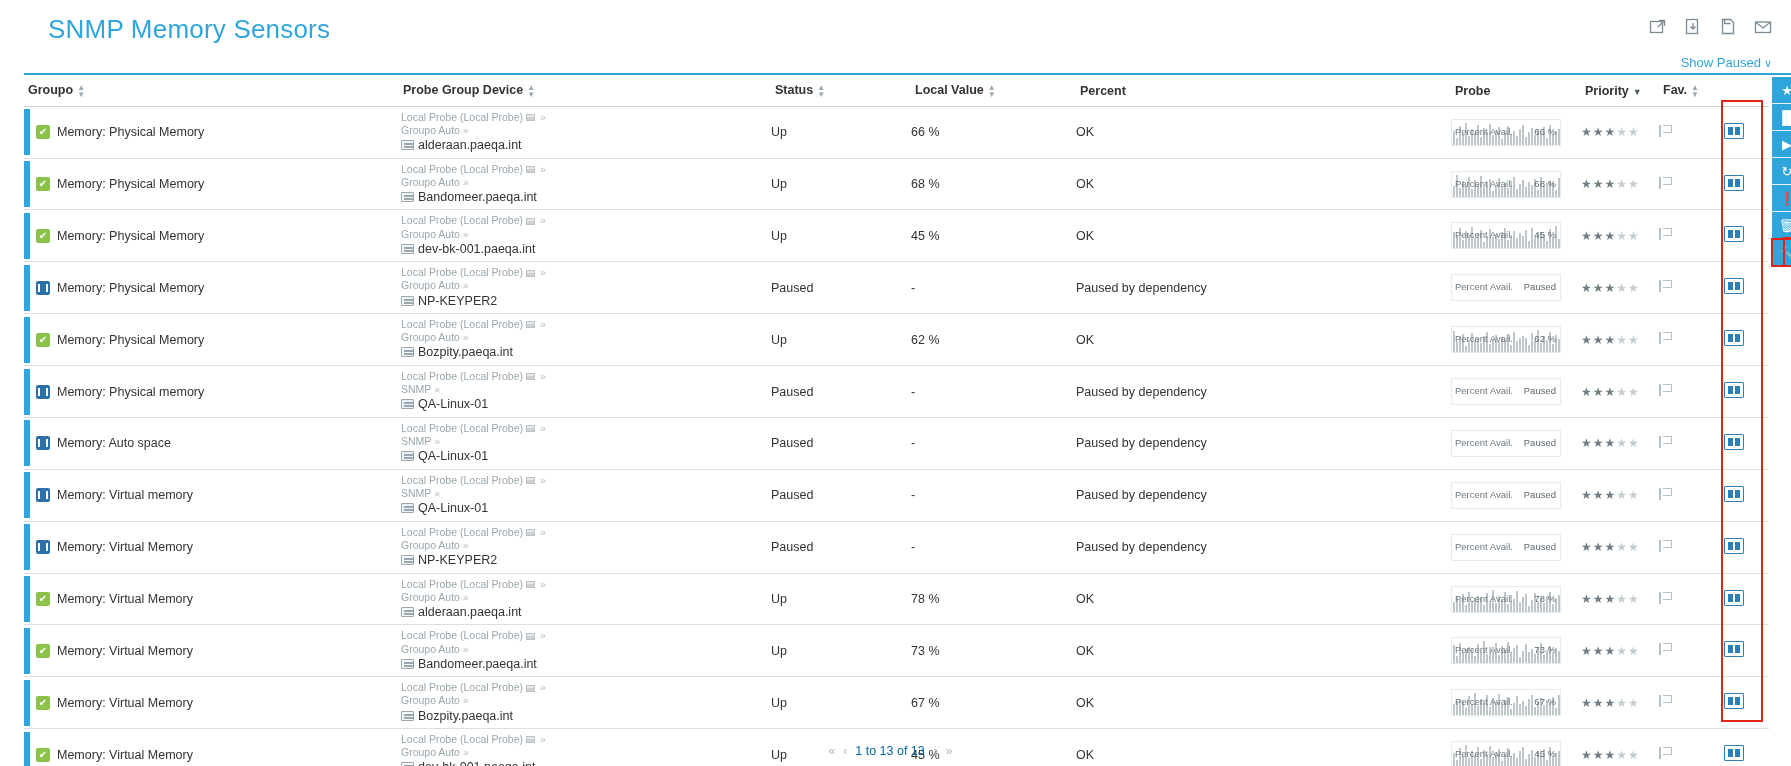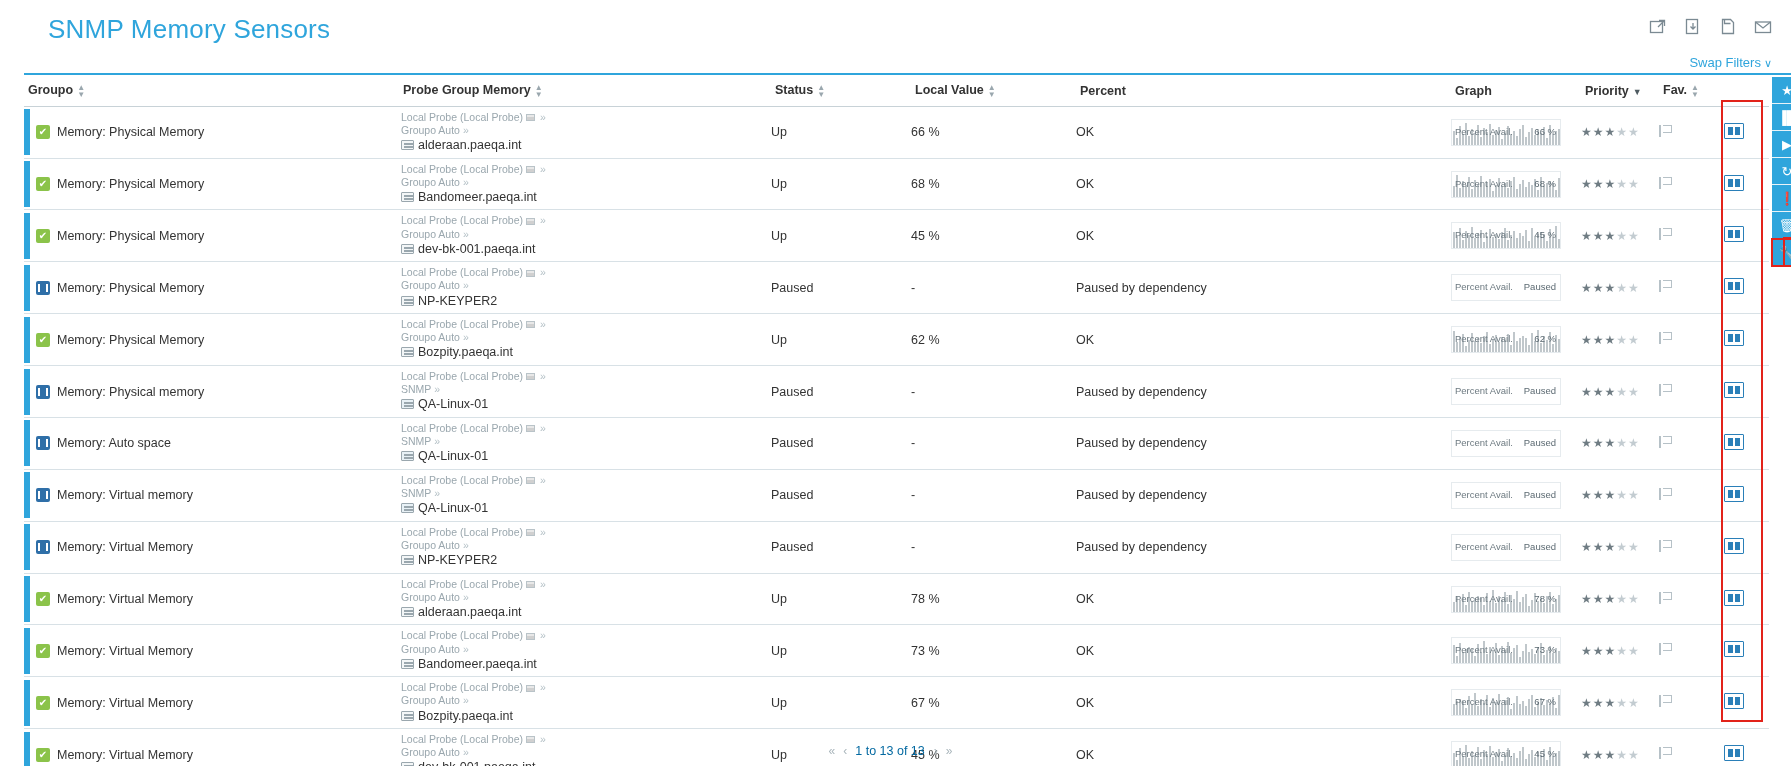--- a/index.html
+++ b/index.html
@@ -355,45 +355,45 @@
       </span>
       <span class="hicon" title="email">
         <svg viewBox="0 0 18 18" width="18" height="18" fill="none" stroke="#7b8a93" stroke-width="1.3">
           <rect x="1.5" y="4" width="15" height="10.5"></rect>
           <path d="M1.5 4 L9 10 L16.5 4"></path>
         </svg>
       </span>
     </div>
 
     <div class="show-filters">
-      <span>Swap Filters</span><span class="chev">∨</span>
+      <span>Show Paused</span><span class="chev">∨</span>
     </div>
   </div>
 
   <div class="table-wrap">
     <table class="sensors">
       <colgroup>
         <col class="c-sensor">
           <col class="c-probe">
           <col class="c-status">
           <col class="c-value">
         <col class="c-message">
           <col class="c-graph">
           <col class="c-prio">
           <col class="c-fav">
           <col class="c-action">
       </colgroup>
       <thead>
         <tr>
           <th><span>Groupo</span><span class="sort-arrows"><span>▲</span><span>▼</span></span></th>
-          <th><span>Probe Group Memory</span><span class="sort-arrows"><span>▲</span><span>▼</span></span></th>
+          <th><span>Probe Group Device</span><span class="sort-arrows"><span>▲</span><span>▼</span></span></th>
           <th><span>Status</span><span class="sort-arrows"><span>▲</span><span>▼</span></span></th>
           <th><span>Local Value</span><span class="sort-arrows"><span>▲</span><span>▼</span></span></th>
           <th><span>Percent</span></th>
-          <th><span>Graph</span></th>
+          <th><span>Probe</span></th>
           <th><span>Priority</span><span class="sort-desc">▼</span></th>
           <th><span>Fav.</span><span class="sort-arrows"><span>▲</span><span>▼</span></span></th>
           <th></th>
         </tr>
       </thead>
       <tbody id="tbody">
           <tr class="row">
             <td>
               <div class="sensor-cell">
                 <span class="status-sq sq-up">✔</span>

